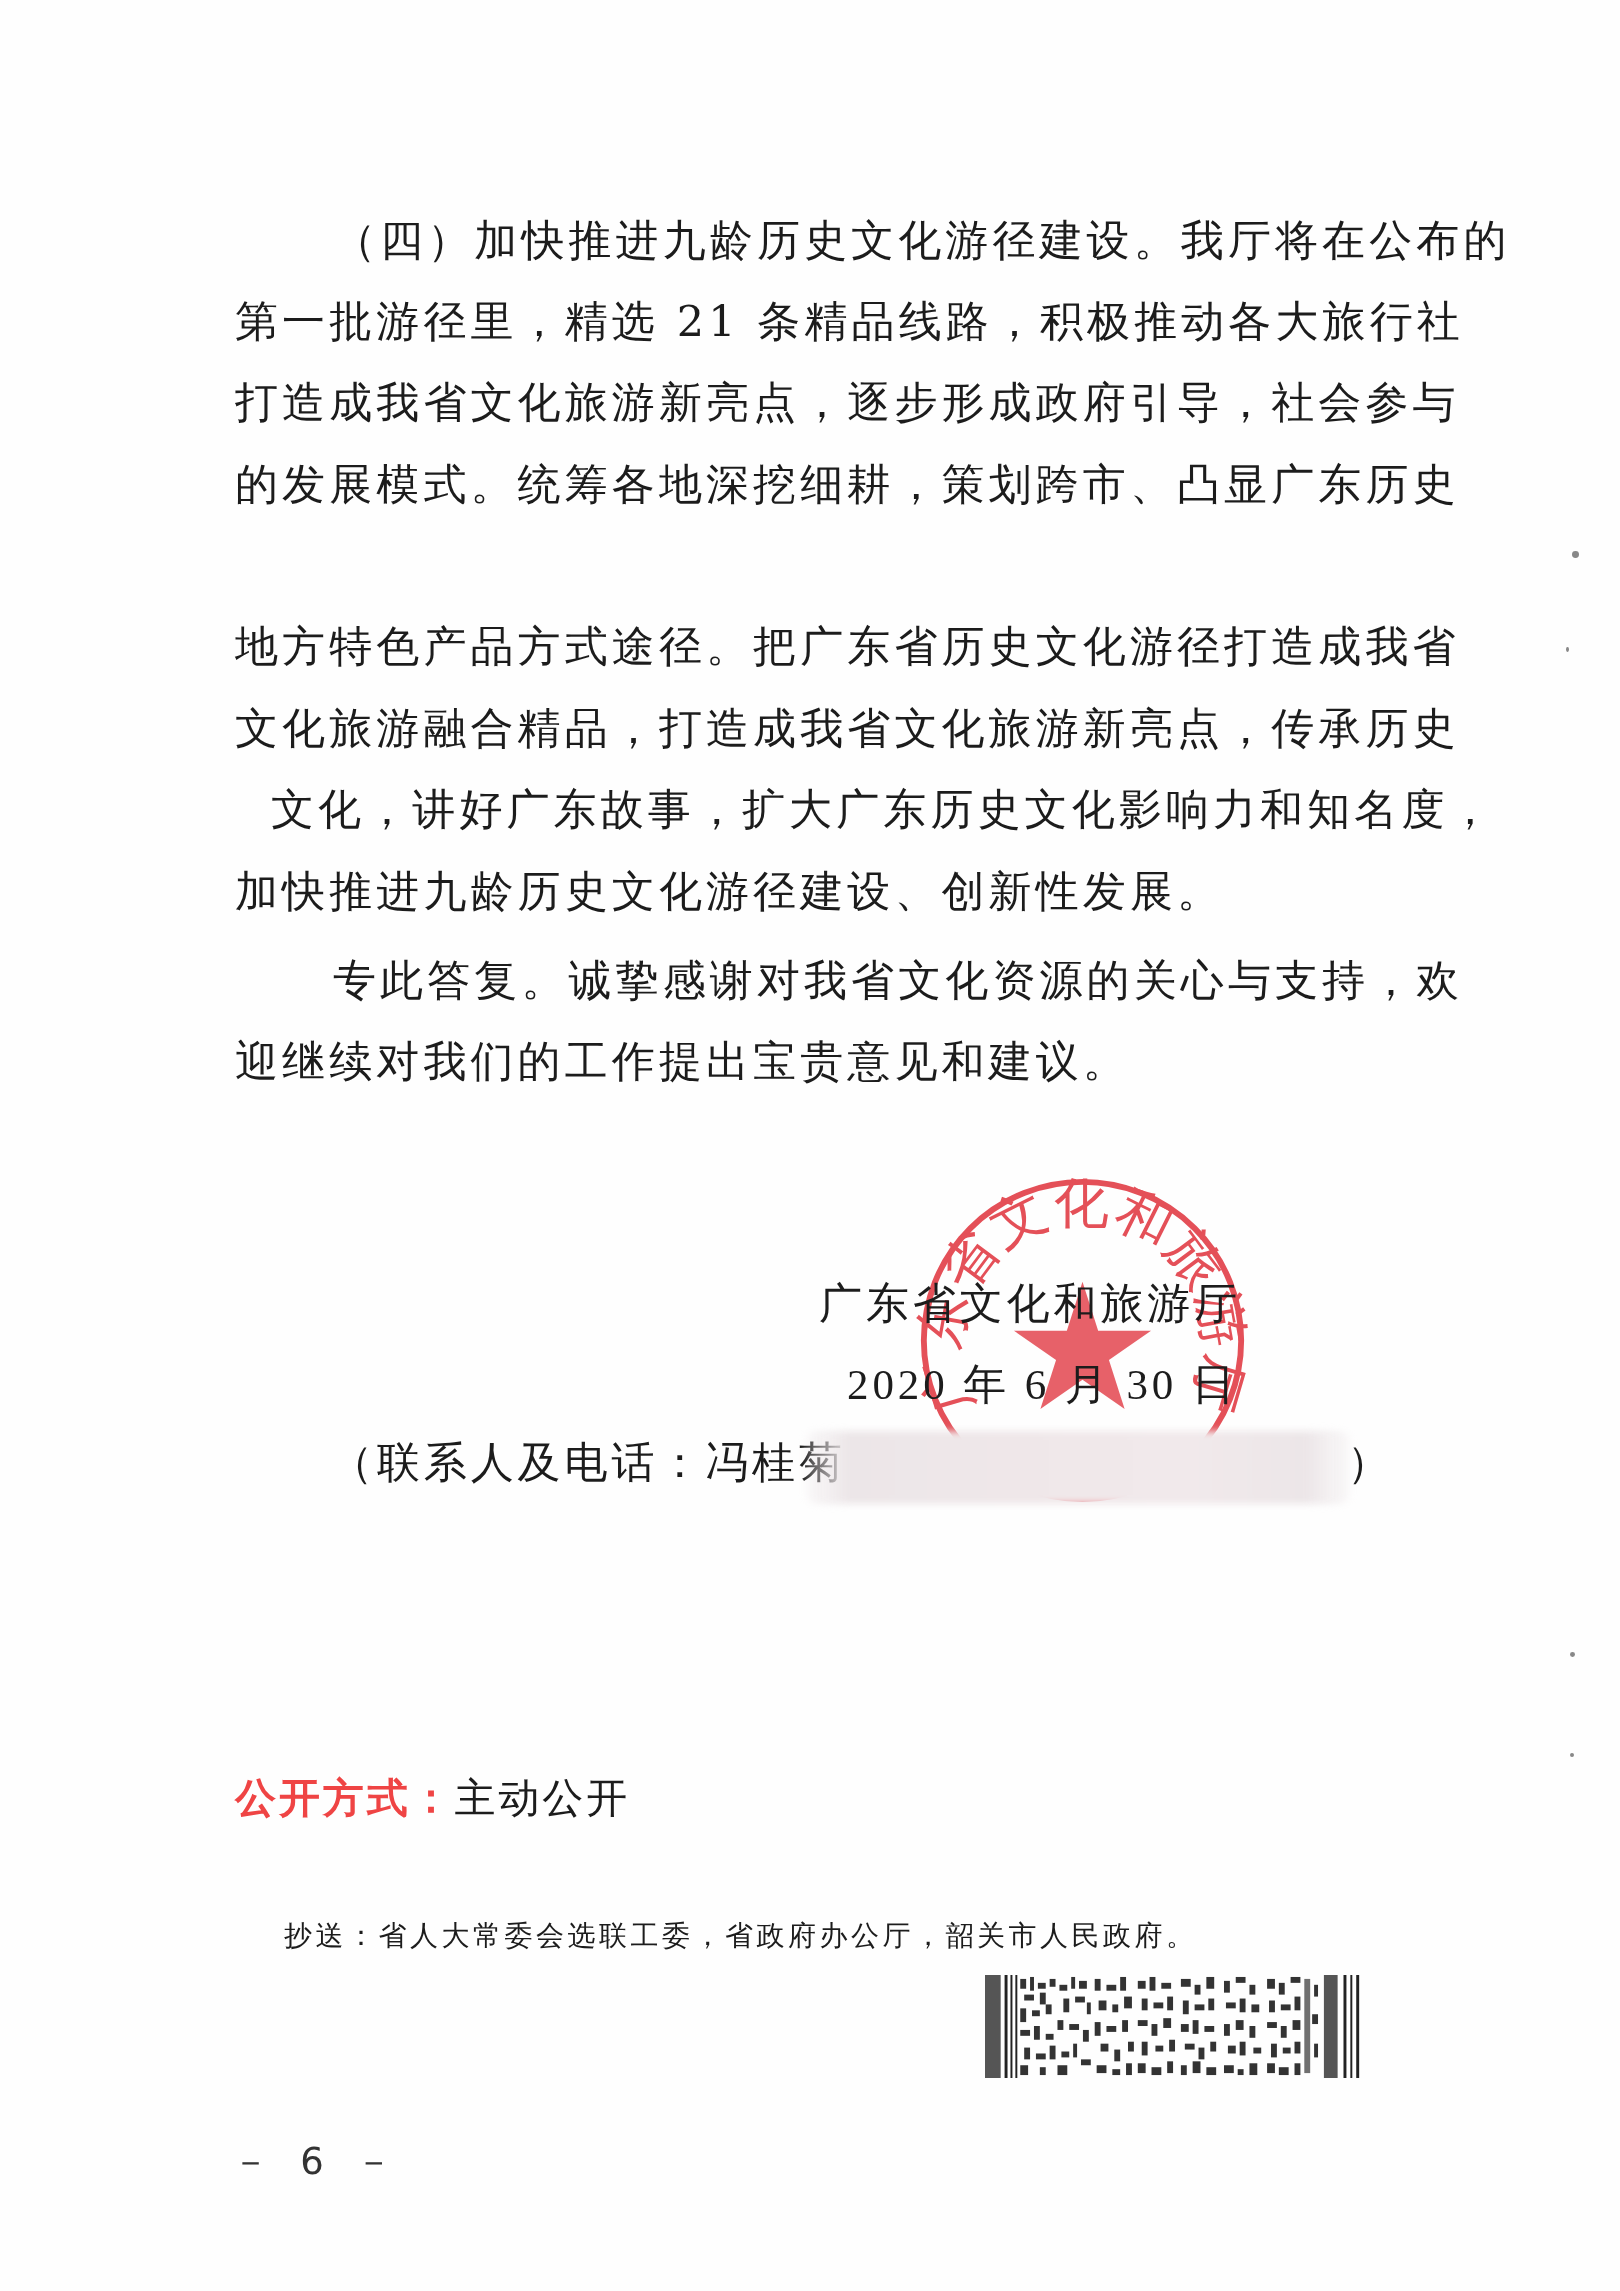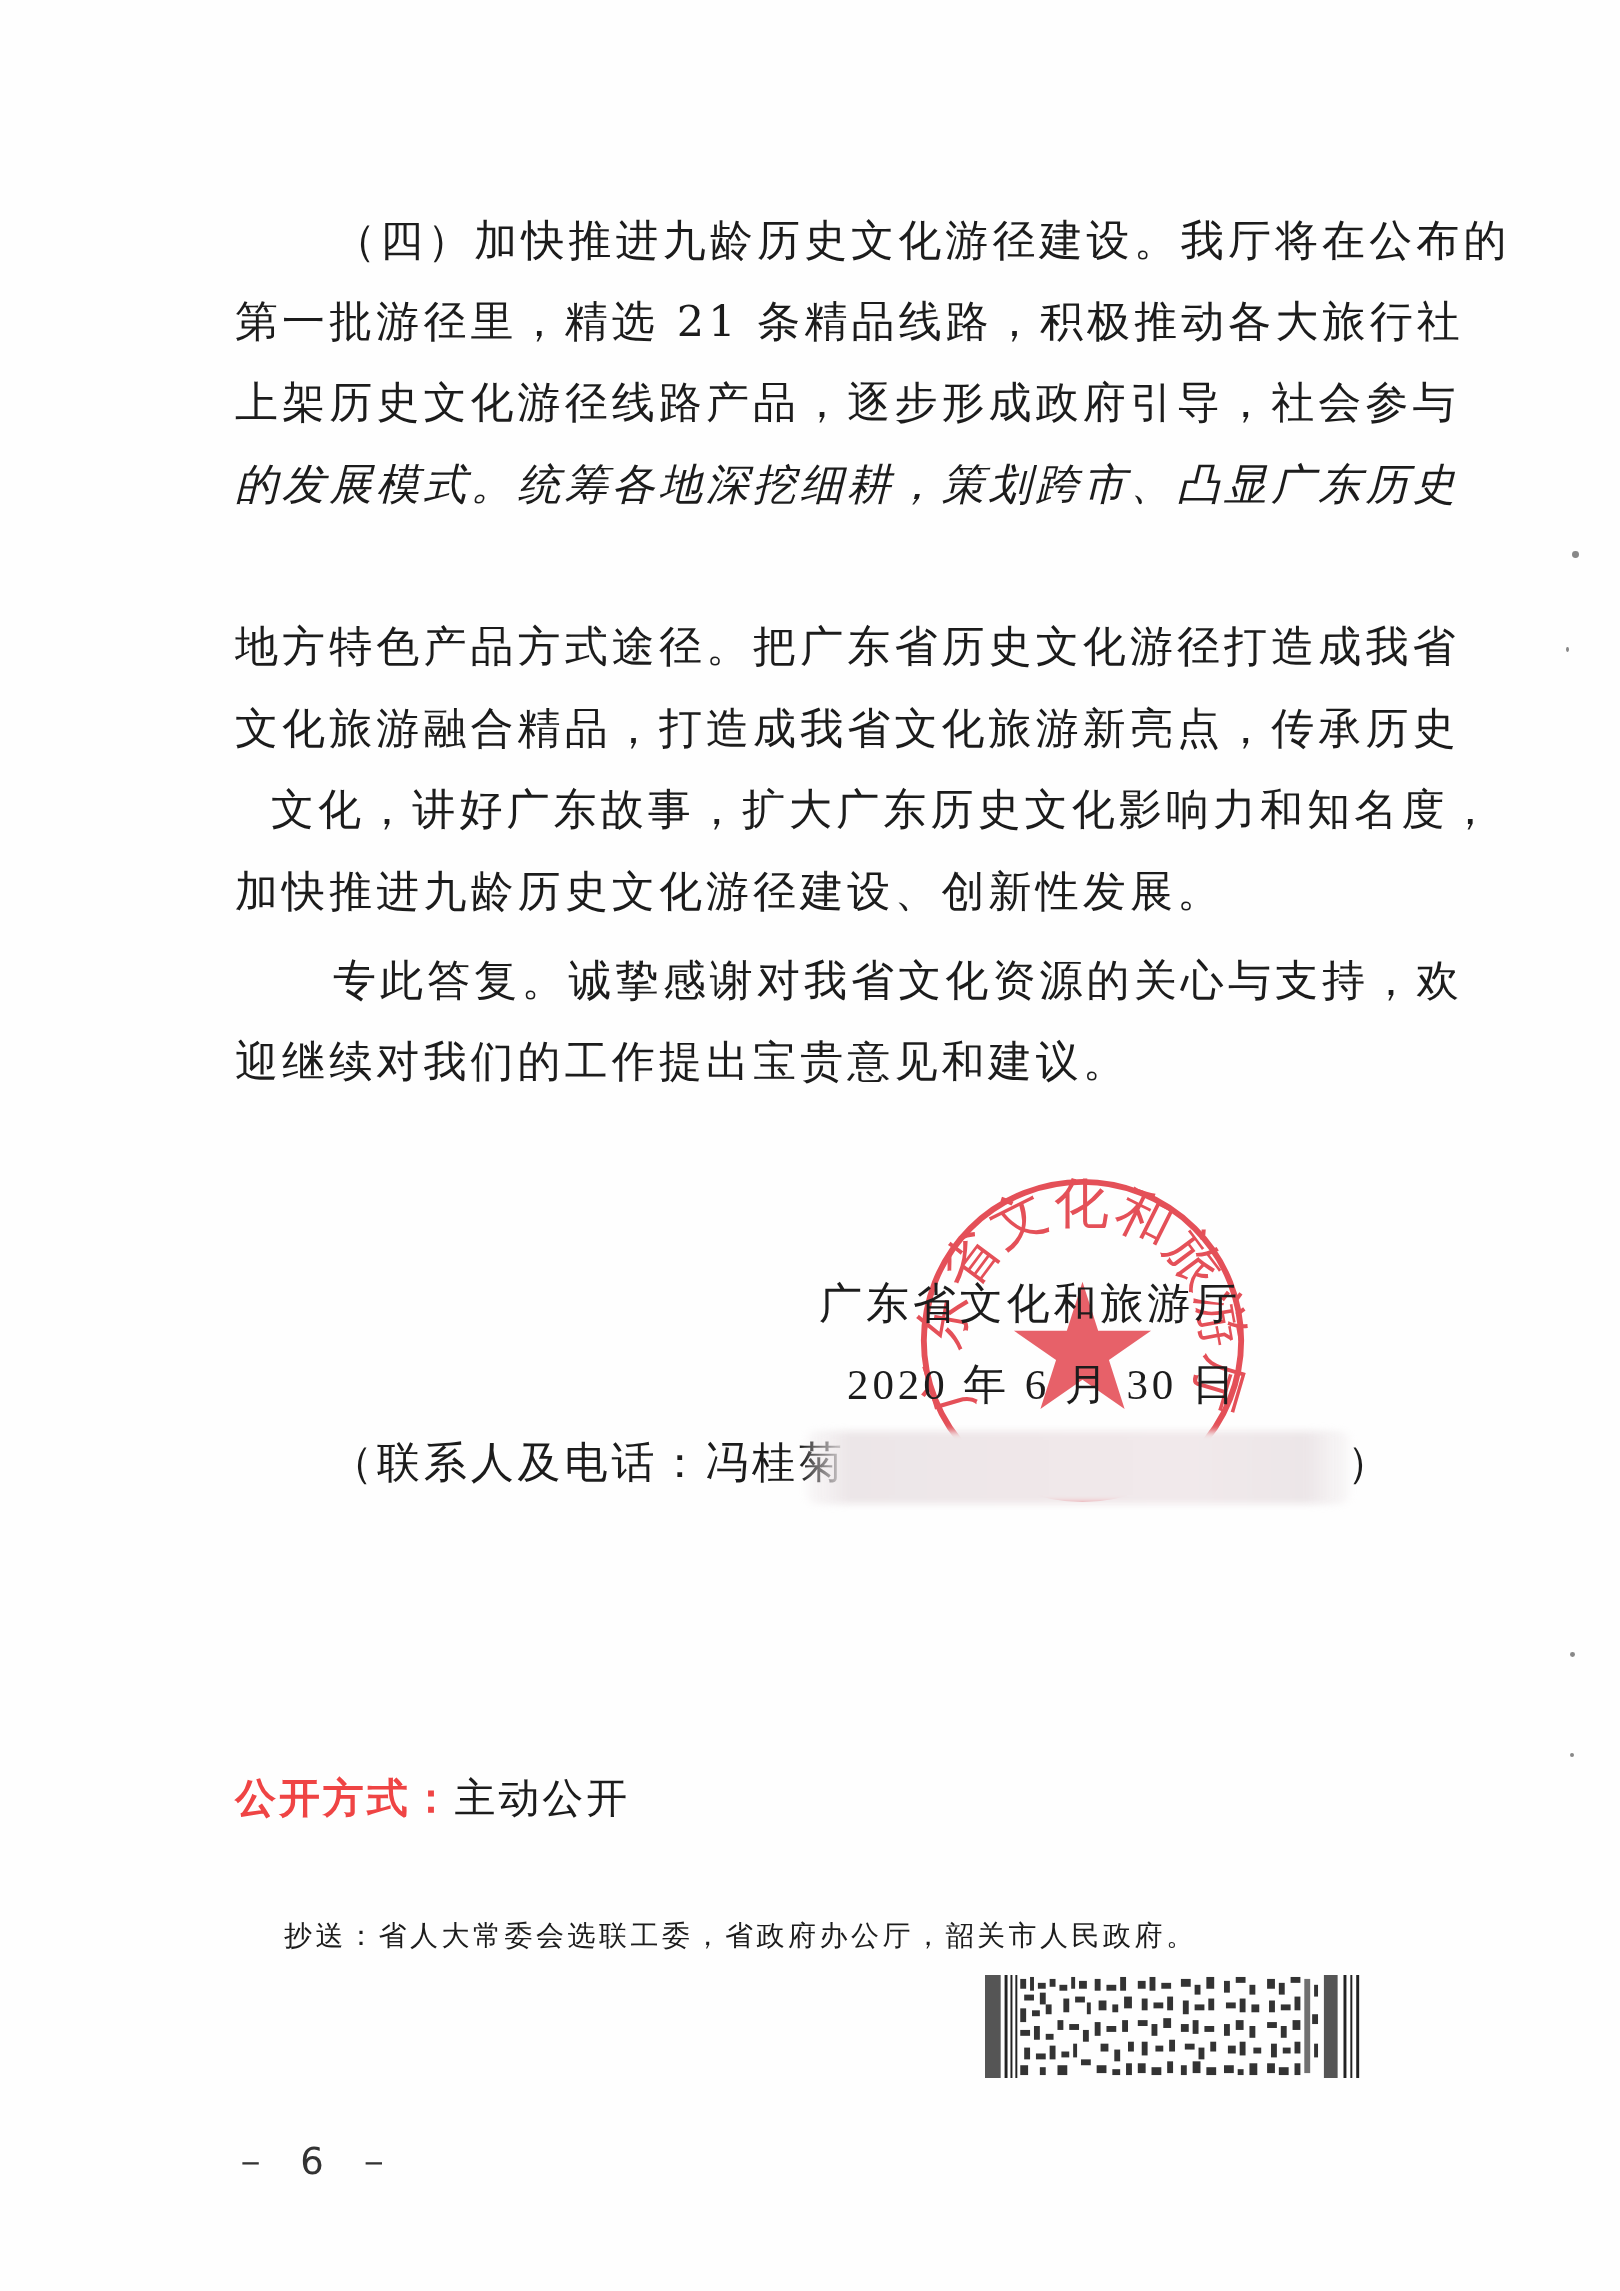--- a/index.html
+++ b/index.html
@@ -30,22 +30,22 @@
   .page-num { position: absolute; left: 232px; top: 2137px; font-size: 37px; line-height: 49px;
               font-family: "DejaVu Sans", "Liberation Sans", sans-serif; color: #333; letter-spacing: 9.8px; }
 </style>
 </head>
 <body>
 
 <div class="page">
 
   <div class="body-line indent" style="top:211px;">（四）加快推进九龄历史文化游径建设。我厅将在公布的</div>
   <div class="body-line" style="top:292px;">第一批游径里，精选 21 条精品线路，积极推动各大旅行社</div>
-  <div class="body-line" style="top:373px;">上架历史文化游径线路产品，逐步形成政府引导，社会参与</div>
-  <div class="body-line" style="top:455px;font-style:italic;">的发展模式。统筹各地深挖细耕，策划跨市、凸显广东历史</div>
+  <div class="body-line" style="top:373px;">打造成我省文化旅游新亮点，逐步形成政府引导，社会参与</div>
+  <div class="body-line" style="top:455px;">的发展模式。统筹各地深挖细耕，策划跨市、凸显广东历史</div>
   <div class="body-line" style="top:699px;">文化旅游融合精品，打造成我省文化旅游新亮点，传承历史</div>
   <div class="body-line" style="top:617px;">地方特色产品方式途径。把广东省历史文化游径打造成我省</div>
   <div class="body-line" style="top:780px;margin-left:36px;">文化，讲好广东故事，扩大广东历史文化影响力和知名度，</div>
   <div class="body-line last" style="top:862px;">加快推进九龄历史文化游径建设、创新性发展。</div>
 
   <div class="body-line last" style="top:1032px;">迎继续对我们的工作提出宝贵意见和建议。</div>
   <div class="body-line indent" style="top:951px;">专此答复。诚挚感谢对我省文化资源的关心与支持，欢</div>
 
   <svg class="stamp" viewBox="0 0 340 340">
     <defs>

